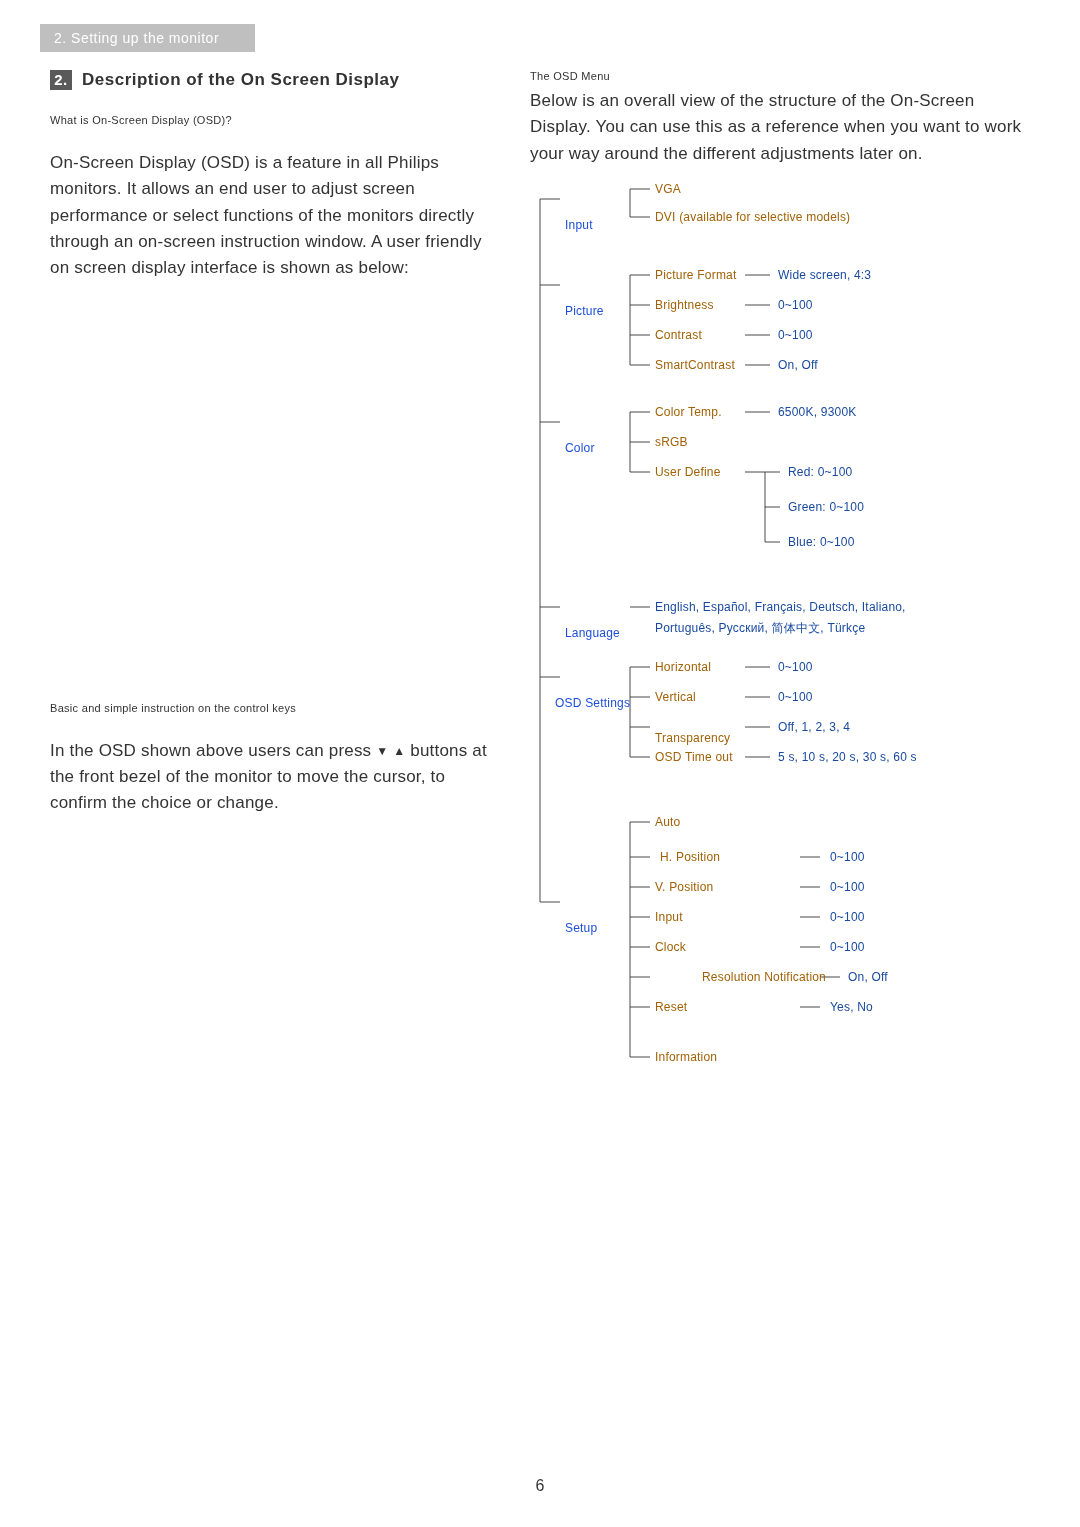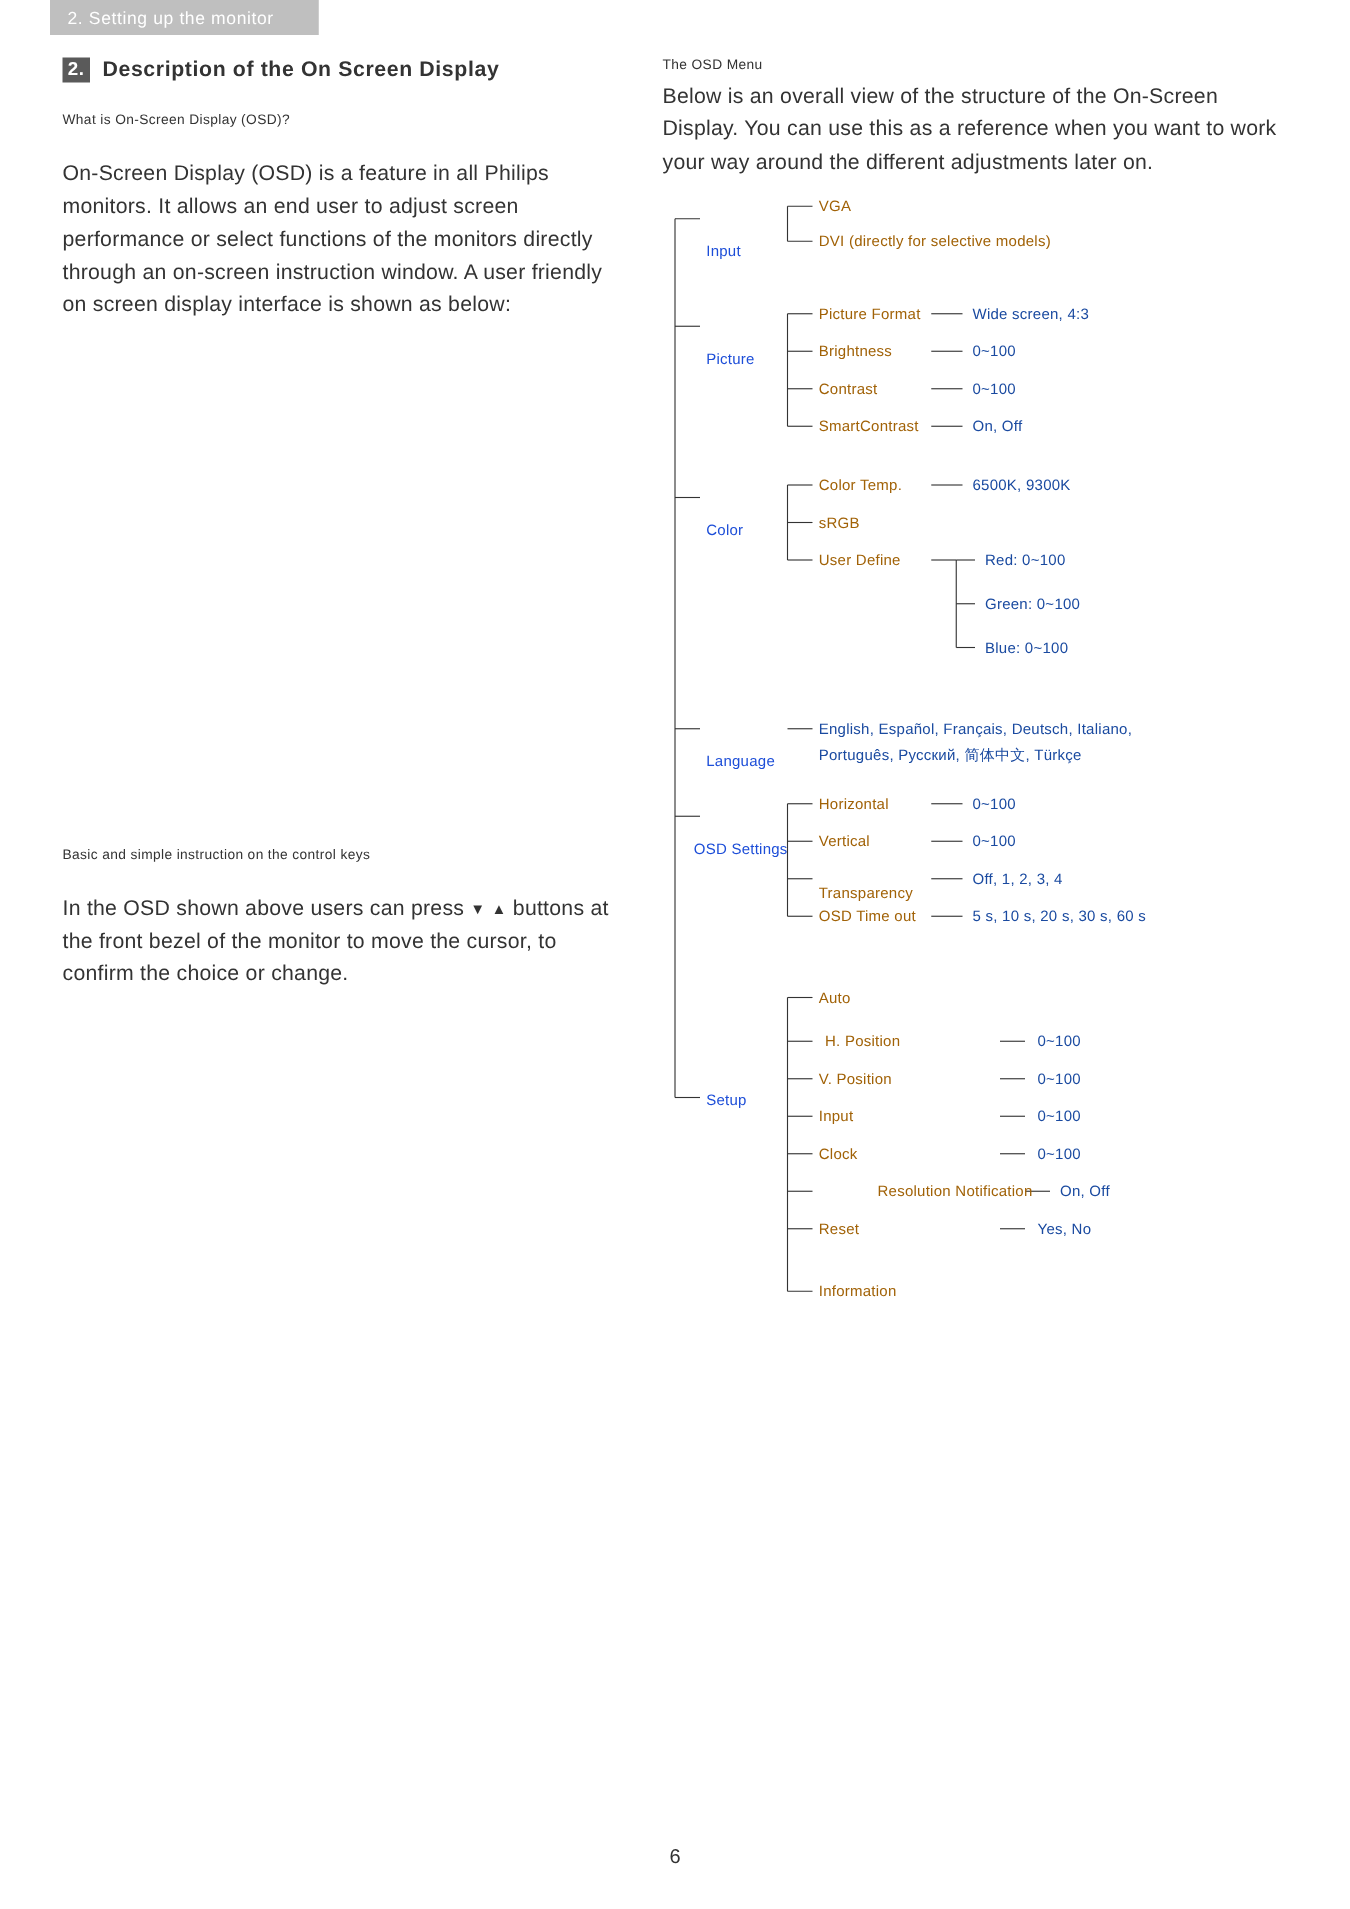--- a/index.html
+++ b/index.html
@@ -10,20 +10,21 @@
       font-family: Arial, Helvetica, sans-serif;
       color: #333;
       position: relative;
     }
     .breadcrumb-bar {
       background: #bfbfbf;
       color: #fff;
       font-size: 14px;
       padding: 6px 14px;
       width: 215px;
+      margin-top: 24px;
       margin-left: 40px;
       letter-spacing: 0.5px;
     }
     .page {
       padding: 18px 50px 0 50px;
       display: flex;
       gap: 30px;
     }
     .col {
       flex: 1;
@@ -194,24 +195,24 @@
           <path d="M300 790 L320 790"></path>
           <path d="M280 820 L300 820"></path>
         </g>
       </svg>
 
       <span class="tree-label lvl1" style="left:45px;top:5px;">Input</span>
       <span class="tree-label lvl1" style="left:45px;top:91px;">Picture</span>
       <span class="tree-label lvl1" style="left:45px;top:228px;">Color</span>
       <span class="tree-label lvl1" style="left:45px;top:413px;">Language</span>
       <span class="tree-label lvl1" style="left:35px;top:483px;">OSD Settings</span>
-      <span class="tree-label lvl1" style="left:45px;top:684px;text-align:right;">Setup</span>
+      <span class="tree-label lvl1" style="left:45px;top:708px;text-align:right;">Setup</span>
 
       <span class="tree-label lvl2" style="left:135px;top:-5px;">VGA</span>
-      <span class="tree-label lvl2" style="left:135px;top:23px;">DVI (directly for selective models)</span>
+      <span class="tree-label lvl2" style="left:135px;top:23px;">DVI (available for selective models)</span>
 
       <span class="tree-label lvl2" style="left:135px;top:81px;">Picture Format</span>
       <span class="tree-label lvl3" style="left:258px;top:81px;">Wide screen, 4:3</span>
       <span class="tree-label lvl2" style="left:135px;top:111px;">Brightness</span>
       <span class="tree-label lvl3" style="left:258px;top:111px;">0~100</span>
       <span class="tree-label lvl2" style="left:135px;top:141px;">Contrast</span>
       <span class="tree-label lvl3" style="left:258px;top:141px;">0~100</span>
       <span class="tree-label lvl2" style="left:135px;top:171px;">SmartContrast</span>
       <span class="tree-label lvl3" style="left:258px;top:171px;">On, Off</span>
 

